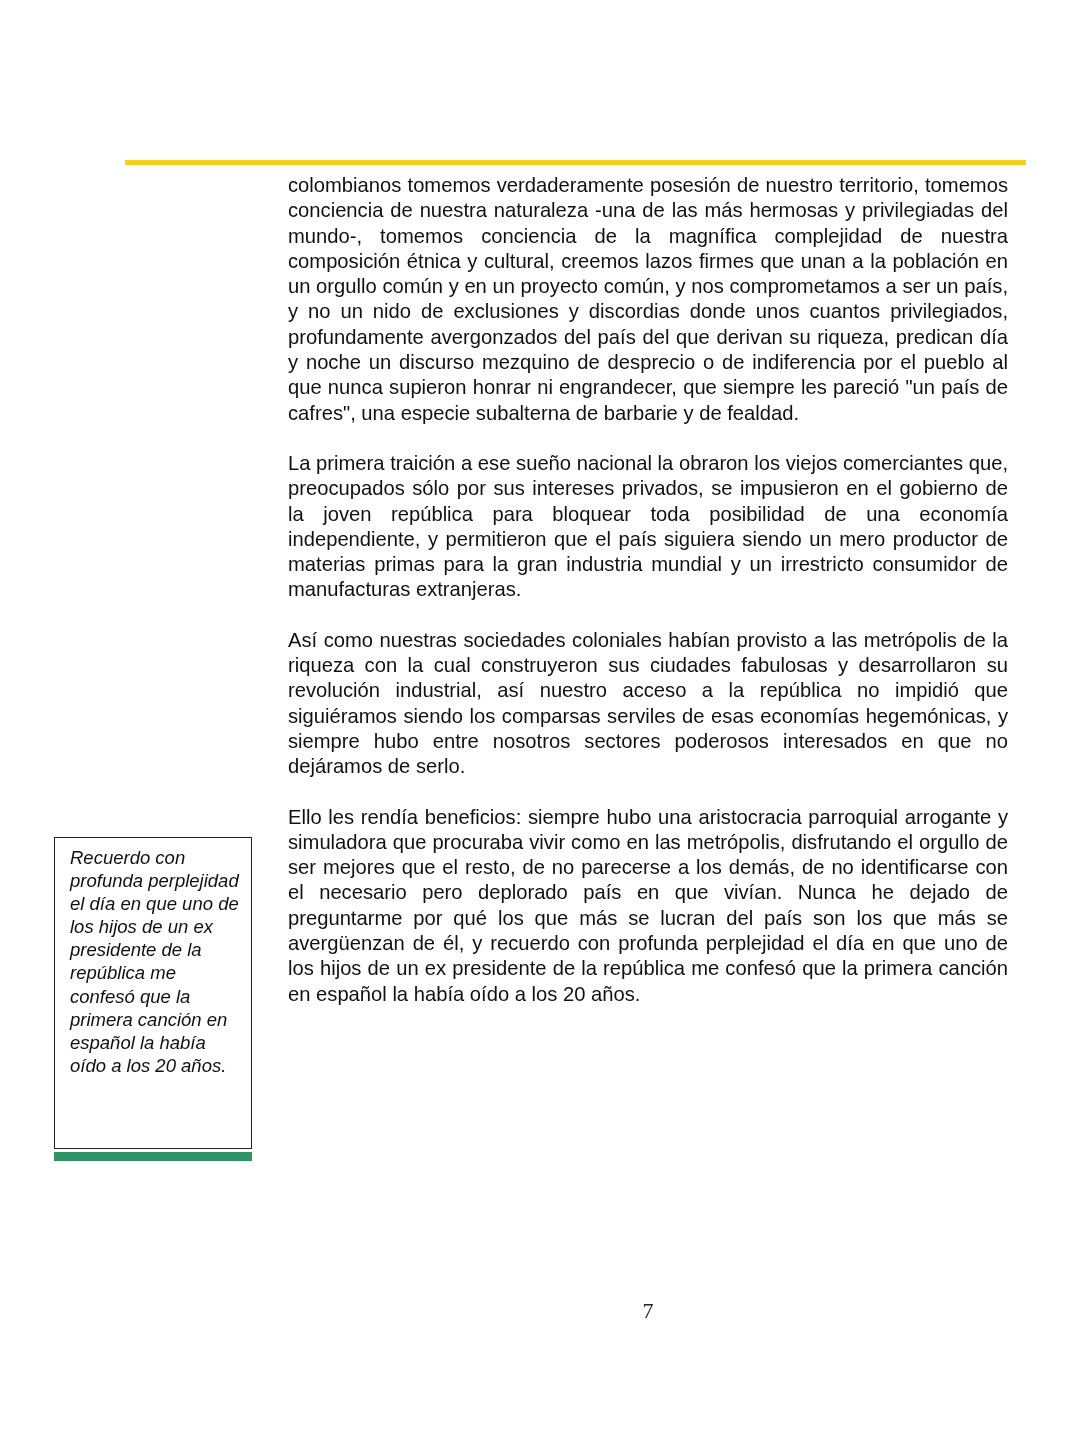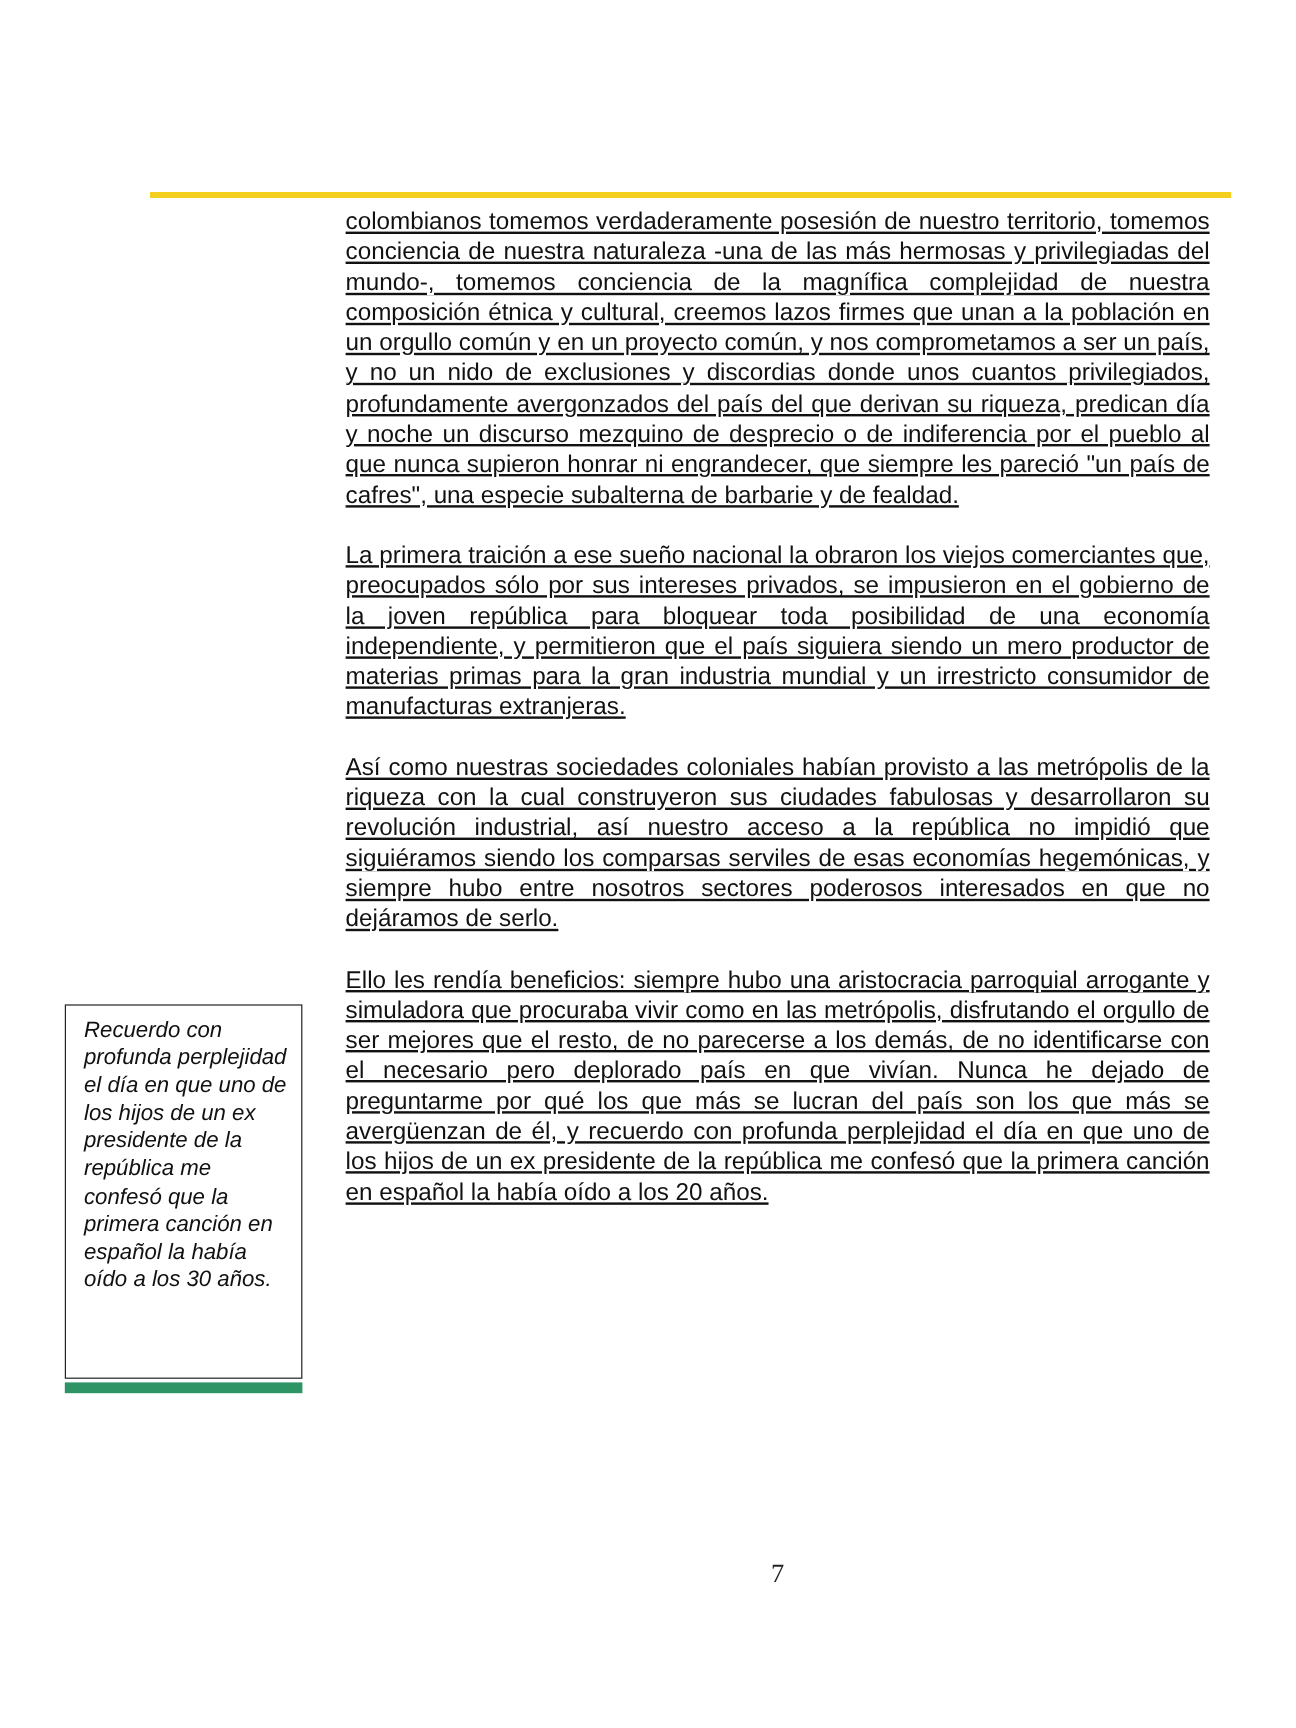--- a/index.html
+++ b/index.html
@@ -28,21 +28,20 @@
       left: 288px;
       top: 173px;
       width: 720px;
     }
     .para {
       margin: 0 0 25px 0;
       font-size: 20.2px;
       line-height: 25.3px;
       text-align: justify;
       letter-spacing: 0;
-      text-decoration: underline;
     }
     .sidebar-box {
       position: absolute;
       left: 54px;
       top: 837px;
       width: 198px;
       height: 312px;
       box-sizing: border-box;
       border: 1.5px solid #222222;
       padding: 8px 10px 0 15px;
@@ -80,17 +79,17 @@
 <div class="top-rule" style="background: rgb(245, 207, 31);"></div>
 
 <div class="body-text">
   <p class="para">colombianos tomemos verdaderamente posesión de nuestro territorio, tomemos conciencia de nuestra naturaleza -una de las más hermosas y privilegiadas del mundo-, tomemos conciencia de la magnífica complejidad de nuestra composición étnica y cultural, creemos lazos firmes que unan a la población en un orgullo común y en un proyecto común, y nos comprometamos a ser un país, y no un nido de exclusiones y discordias donde unos cuantos privilegiados, profundamente avergonzados del país del que derivan su riqueza, predican día y noche un discurso mezquino de desprecio o de indiferencia por el pueblo al que nunca supieron honrar ni engrandecer, que siempre les pareció "un país de cafres", una especie subalterna de barbarie y de fealdad.</p>
   <p class="para">La primera traición a ese sueño nacional la obraron los viejos comerciantes que, preocupados sólo por sus intereses privados, se impusieron en el gobierno de la joven república para bloquear toda posibilidad de una economía independiente, y permitieron que el país siguiera siendo un mero productor de materias primas para la gran industria mundial y un irrestricto consumidor de manufacturas extranjeras.</p>
   <p class="para">Así como nuestras sociedades coloniales habían provisto a las metrópolis de la riqueza con la cual construyeron sus ciudades fabulosas y desarrollaron su revolución industrial, así nuestro acceso a la república no impidió que siguiéramos siendo los comparsas serviles de esas economías hegemónicas, y siempre hubo entre nosotros sectores poderosos interesados en que no dejáramos de serlo.</p>
   <p class="para">Ello les rendía beneficios: siempre hubo una aristocracia parroquial arrogante y simuladora que procuraba vivir como en las metrópolis, disfrutando el orgullo de ser mejores que el resto, de no parecerse a los demás, de no identificarse con el necesario pero deplorado país en que vivían. Nunca he dejado de preguntarme por qué los que más se lucran del país son los que más se avergüenzan de él, y recuerdo con profunda perplejidad el día en que uno de los hijos de un ex presidente de la república me confesó que la primera canción en español la había oído a los 20 años.</p>
 </div>
 
 <div class="sidebar-box">
-  <p class="sidebar-quote">Recuerdo con profunda perplejidad el día en que uno de los hijos de un ex presidente de la república me confesó que la primera canción en español la había oído a los 30 años.</p>
+  <p class="sidebar-quote">Recuerdo con profunda perplejidad el día en que uno de los hijos de un ex presidente de la república me confesó que la primera canción en español la había oído a los 20 años.</p>
 </div>
 <div class="green-bar" style="background: rgb(46, 148, 102);"></div>
 
 <div class="page-number">7</div>
 
 </body></html>

